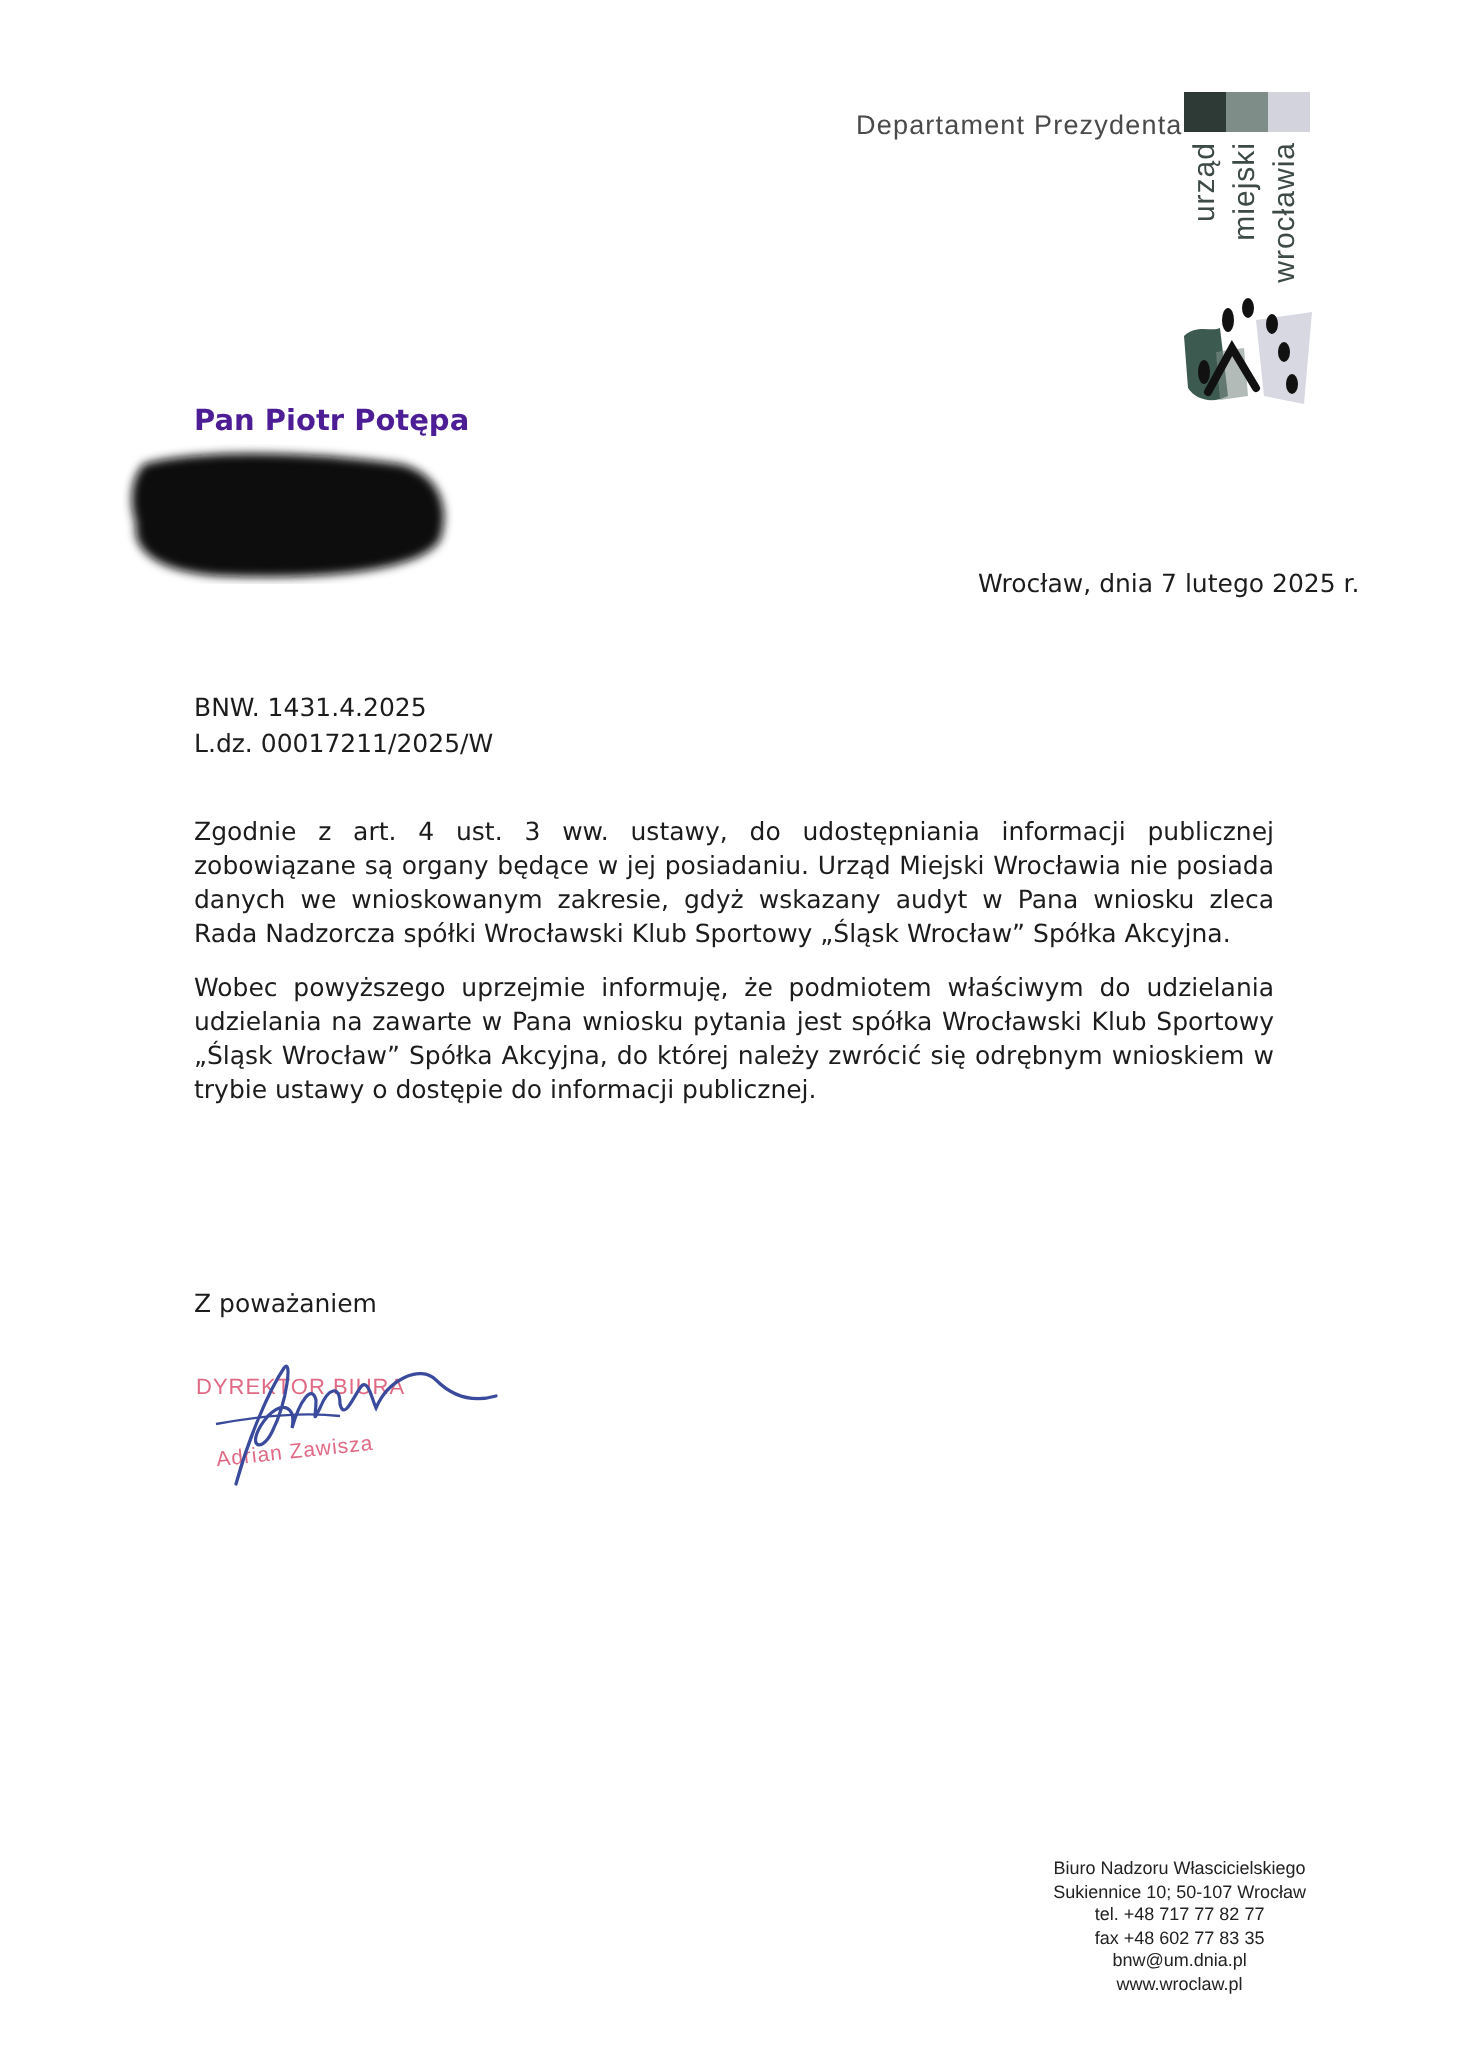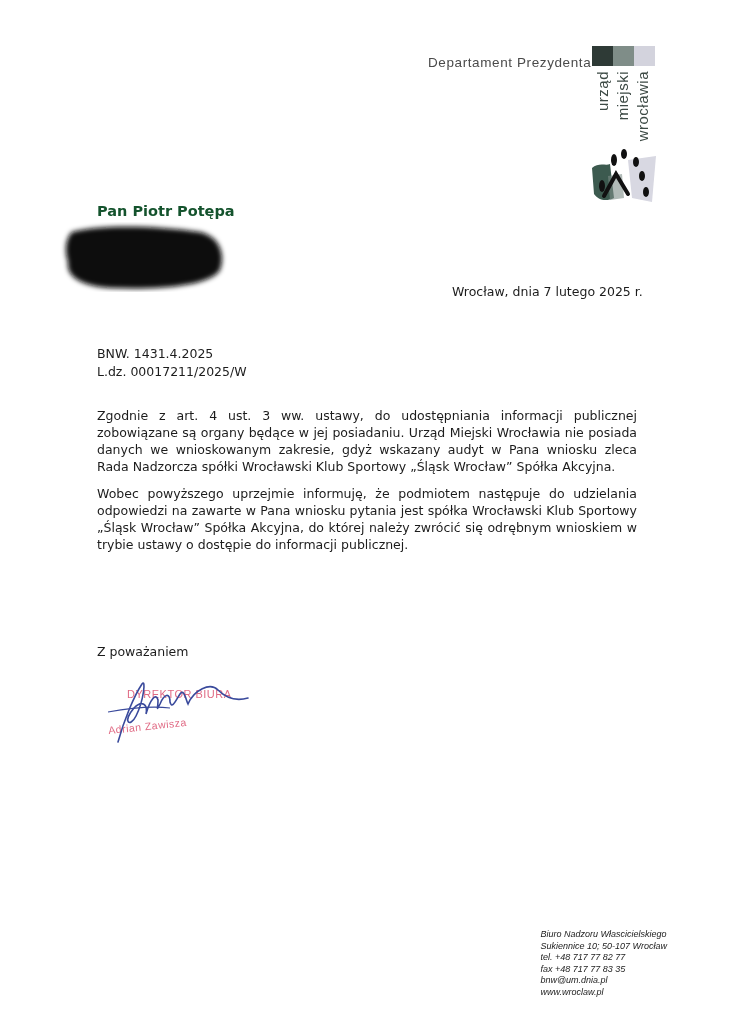--- a/index.html
+++ b/index.html
@@ -12,38 +12,38 @@
             font-size: 13.5px; letter-spacing: 0.6px; color: #4a4a4a; }
     .swatches { left: 592px; top: 46px; display: flex; }
     .swatch { width: 21px; height: 20px; }
     .vert-wrap { left: 594px; top: 71px; width: 60px; height: 105px; }
     .vert { position: absolute; top: 0; writing-mode: vertical-rl; transform: rotate(180deg);
             font-family: "Liberation Sans", sans-serif; font-size: 15px; color: #3d4a45;
             letter-spacing: 0.5px; text-align: left; }
     .logo-mark { left: 588px; top: 148px; width: 70px; height: 56px; }
 
     
-    .recipient { left: 97px; top: 203px; font-weight: bold; font-size: 14.5px; color: #14532d; }
+    .recipient { left: 97px; top: 203px; font-weight: bold; font-size: 14.5px; color: #4c1d95; }
     .redaction { left: 60px; top: 222px; width: 168px; height: 70px; }
 
-    .date { left: 452px; top: 284px; font-size: 12.5px; }
+    .date { left: 489px; top: 284px; font-size: 12.5px; }
     .ref { left: 97px; top: 345px; font-size: 12.5px; line-height: 18px; }
 
     .body { left: 97px; top: 407px; width: 540px; font-size: 12.5px; line-height: 17px; }
     .body p { margin: 0 0 10px 0; text-align: justify; }
 
     .closing { left: 97px; top: 644px; font-size: 12.5px; text-align: center; }
     .stamp-title { left: 98px; top: 688px; font-family: "Liberation Sans", sans-serif;
-                   font-size: 11px; color: #e06a84; letter-spacing: 0.5px; margin-left: 29px; }
+                   font-size: 11px; color: #e06a84; letter-spacing: 0.5px; }
     .stamp-name { left: 108px; top: 720px; font-family: "Liberation Sans", sans-serif;
                   font-size: 10.5px; color: #e06a84; transform: rotate(-6deg); letter-spacing: 0.5px; }
     .signature { left: 100px; top: 670px; width: 160px; height: 80px; }
 
-    .footer { right: 64px; top: 929px; text-align: left; font-family: "Liberation Sans", sans-serif;
-              font-size: 9px; line-height: 11.5px; color: #222; font-style: italic; }
+    .footer { right: 78px; top: 929px; text-align: center; font-family: "Liberation Sans", sans-serif;
+              font-size: 9px; line-height: 11.5px; color: #222; }
     .footer .org { font-weight: normal; }
   </style>
 </head>
 <body>
 
 <div class="abs dept">Departament Prezydenta</div>
 
 <div class="abs swatches">
   <div class="swatch" style="background:#2e3a36"></div>
   <div class="swatch" style="background:#7f8d88"></div>
@@ -81,31 +81,31 @@
 
 <div class="abs date">Wrocław, dnia 7 lutego 2025 r.</div>
 
 <div class="abs ref">
   <div>BNW. 1431.4.2025</div>
   <div>L.dz. 00017211/2025/W</div>
 </div>
 
 <div class="abs body">
   <p>Zgodnie z art. 4 ust. 3 ww. ustawy, do udostępniania informacji publicznej zobowiązane są organy będące w jej posiadaniu. Urząd Miejski Wrocławia nie posiada danych we wnioskowanym zakresie, gdyż wskazany audyt w Pana wniosku zleca Rada Nadzorcza spółki Wrocławski Klub Sportowy „Śląsk Wrocław” Spółka Akcyjna.</p>
-  <p>Wobec powyższego uprzejmie informuję, że podmiotem następuje do udzielania odpowiedzi na zawarte w Pana wniosku pytania jest spółka Wrocławski Klub Sportowy „Śląsk Wrocław” Spółka Akcyjna, do której należy zwrócić się odrębnym wnioskiem w trybie ustawy o dostępie do informacji publicznej.</p>
+  <p>Wobec powyższego uprzejmie informuję, że podmiotem właściwym do udzielania udzielania na zawarte w Pana wniosku pytania jest spółka Wrocławski Klub Sportowy „Śląsk Wrocław” Spółka Akcyjna, do której należy zwrócić się odrębnym wnioskiem w trybie ustawy o dostępie do informacji publicznej.</p>
 </div>
 
 <div class="abs closing">Z poważaniem</div>
 <div class="abs stamp-title">DYREKTOR BIURA</div>
 <div class="abs stamp-name">Adrian Zawisza</div>
 <svg class="abs signature" viewBox="0 0 160 80">
   <path d="M18 72 C24 50 34 26 42 14 C46 8 44 30 36 46 C30 58 22 52 34 38 C42 30 48 34 46 44 C50 30 56 22 58 30 C58 38 56 42 60 34 C64 24 70 22 70 32 C72 40 76 30 80 24 C84 18 86 30 88 34 C94 20 110 12 118 20 C124 26 134 32 148 28" stroke="#3a4a9c" stroke-width="1.6" fill="none" stroke-linecap="round"></path>
   <path d="M8 42 C30 38 52 36 70 38" stroke="#3a4a9c" stroke-width="1.2" fill="none"></path>
 </svg>
 
 <div class="abs footer">
   <div class="org">Biuro Nadzoru Włascicielskiego</div>
   <div>Sukiennice 10; 50-107 Wrocław</div>
   <div>tel. +48 717 77 82 77</div>
-  <div>fax +48 717 77 83 35</div>
+  <div>fax +48 602 77 83 35</div>
   <div>bnw@um.dnia.pl</div>
   <div>www.wroclaw.pl</div>
 </div>
 
 </body></html>

